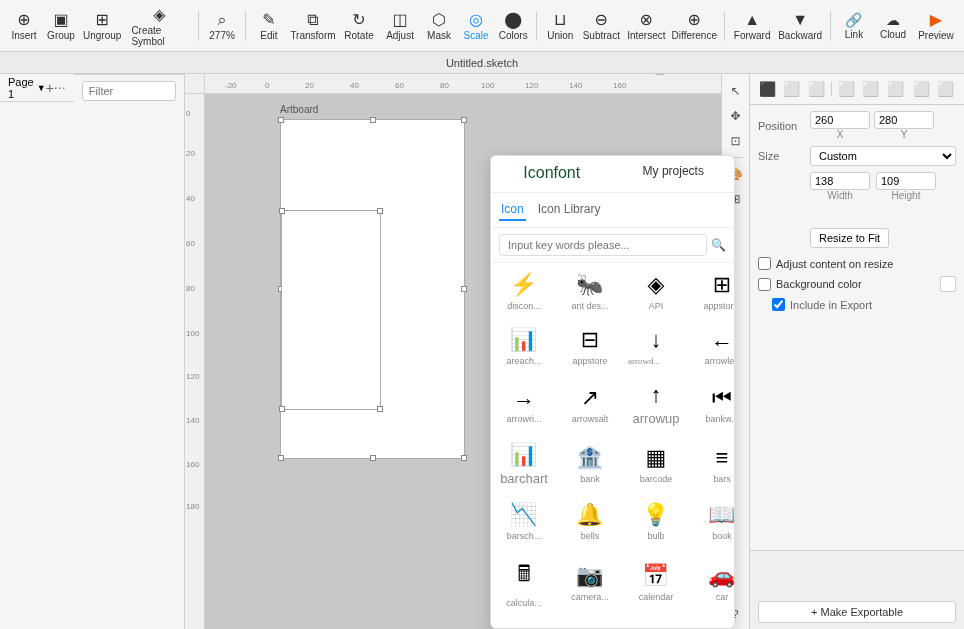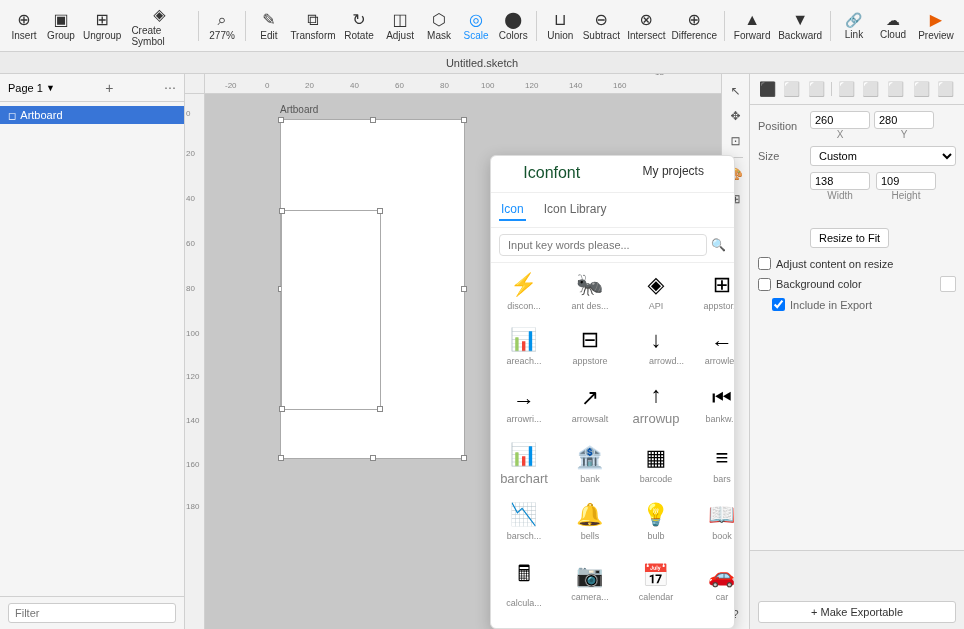--- a/index.html
+++ b/index.html
@@ -99,21 +99,21 @@
     <span>Preview</span>
   </div>
 </div>
 
 <div style="display:flex;align-items:center;justify-content:center;height:22px;background:#ebebeb;border-bottom:1px solid #d0d0d0;font-size:11px;color:#444;">
   <span>Untitled.sketch</span>
 </div>
 
 <div style="position:absolute; top:74px; left:0; right:0; bottom:0; display:flex;">
 
-  <div style="width:185px; background:#f5f5f5; border-right:1px solid #d0d0d0; display:flex; flex-direction:column; flex-shrink:0;">
+  <div style="width:185px; background:#f5f5f5; border-right:1px solid #d0d0d0; display:flex; flex-direction:row; flex-shrink:0;">
     <div style="display:flex;align-items:center;justify-content:space-between;padding:4px 8px;border-bottom:1px solid #d0d0d0;height:28px;">
       <div style="display:flex;align-items:center;gap:3px;cursor:pointer;font-size:11px;">
         <span>Page 1</span>
         <span style="font-size:9px;">▼</span>
       </div>
       <div style="cursor:pointer;font-size:14px;color:#666;">+</div>
       <div style="cursor:pointer;font-size:12px;color:#666;">⋯</div>
     </div>
     <div style="flex:1;overflow-y:auto;padding:4px 0;">
       <div style="display:flex;align-items:center;padding:3px 8px;cursor:pointer;font-size:11px;gap:4px;background:#3875d7;color:white;">
@@ -279,21 +279,21 @@
 
   <div style="display:flex;border-bottom:1px solid #eee;">
     <div style="flex:1;padding:8px;text-align:center;cursor:pointer;font-size:16px;color:#14532d;border-bottom:2px solid transparent;">
       <span>Iconfont</span>
     </div>
     <div style="flex:1;padding:8px;text-align:center;cursor:pointer;font-size:12px;color:#333;border-bottom:2px solid transparent;">
       <span>My projects</span>
     </div>
   </div>
 
-  <div style="display:flex;padding:6px 8px;gap:16px;border-bottom:1px solid #eee;">
+  <div style="display:flex;padding:6px 8px;gap:10px;border-bottom:1px solid #eee;">
     <div style="padding:3px 2px;font-size:12px;cursor:pointer;color:#1890ff;border-bottom:2px solid #1890ff;">
       <span>Icon</span>
     </div>
     <div style="padding:3px 2px;font-size:12px;cursor:pointer;color:#666;border-bottom:2px solid transparent;">
       <span>Icon Library</span>
     </div>
   </div>
 
   <div style="padding:6px 8px;border-bottom:1px solid #eee;display:flex;align-items:center;gap:4px;">
     <input type="text" style="flex: 1 1 0%; padding: 4px 8px; border: 1px solid rgb(221, 221, 221); border-radius: 4px; font-size: 11px;" placeholder="Input key words please...">
@@ -321,21 +321,21 @@
       <div style="display: flex; flex-direction: column; align-items: center; justify-content: center; padding: 8px 4px 6px; cursor: pointer; border: 1px solid transparent;">
     <span style="font-size:22px;margin-bottom:3px;display:block;">📊</span>
     <span style="font-size:9px;color:#888;text-align:center;overflow:hidden;text-overflow:ellipsis;white-space:nowrap;width:56px;">areach...</span>
   </div>
       <div style="display: flex; flex-direction: column; align-items: center; justify-content: center; padding: 8px 4px 6px; cursor: pointer; border: 1px solid transparent;">
     <span style="font-size:22px;margin-bottom:3px;display:block;">⊟</span>
     <span style="font-size:9px;color:#888;text-align:center;overflow:hidden;text-overflow:ellipsis;white-space:nowrap;width:56px;">appstore</span>
   </div>
       <div style="display: flex; flex-direction: column; align-items: center; justify-content: center; padding: 8px 4px 6px; cursor: pointer; border: 1px solid transparent;">
     <span style="font-size:22px;margin-bottom:3px;display:block;">↓</span>
-    <span style="font-size:9px;color:#888;text-align:right;overflow:hidden;text-overflow:ellipsis;white-space:nowrap;width:56px;">arrowd...</span>
+    <span style="font-size:9px;color:#888;text-align:left;overflow:hidden;text-overflow:ellipsis;white-space:nowrap;width:56px;font-family:Liberation Serif, serif;">arrowd...</span>
   </div>
       <div style="display: flex; flex-direction: column; align-items: center; justify-content: center; padding: 8px 4px 6px; cursor: pointer; border: 1px solid transparent;">
     <span style="font-size:22px;margin-bottom:3px;display:block;">←</span>
     <span style="font-size:9px;color:#888;text-align:center;overflow:hidden;text-overflow:ellipsis;white-space:nowrap;width:56px;">arrowleft</span>
   </div>
       <div style="display: flex; flex-direction: column; align-items: center; justify-content: center; padding: 8px 4px 6px; cursor: pointer; border: 1px solid transparent;">
     <span style="font-size:22px;margin-bottom:3px;display:block;">→</span>
     <span style="font-size:9px;color:#888;text-align:center;overflow:hidden;text-overflow:ellipsis;white-space:nowrap;width:56px;">arrowri...</span>
   </div>
       <div style="display: flex; flex-direction: column; align-items: center; justify-content: center; padding: 8px 4px 6px; cursor: pointer; border: 1px solid transparent;">

